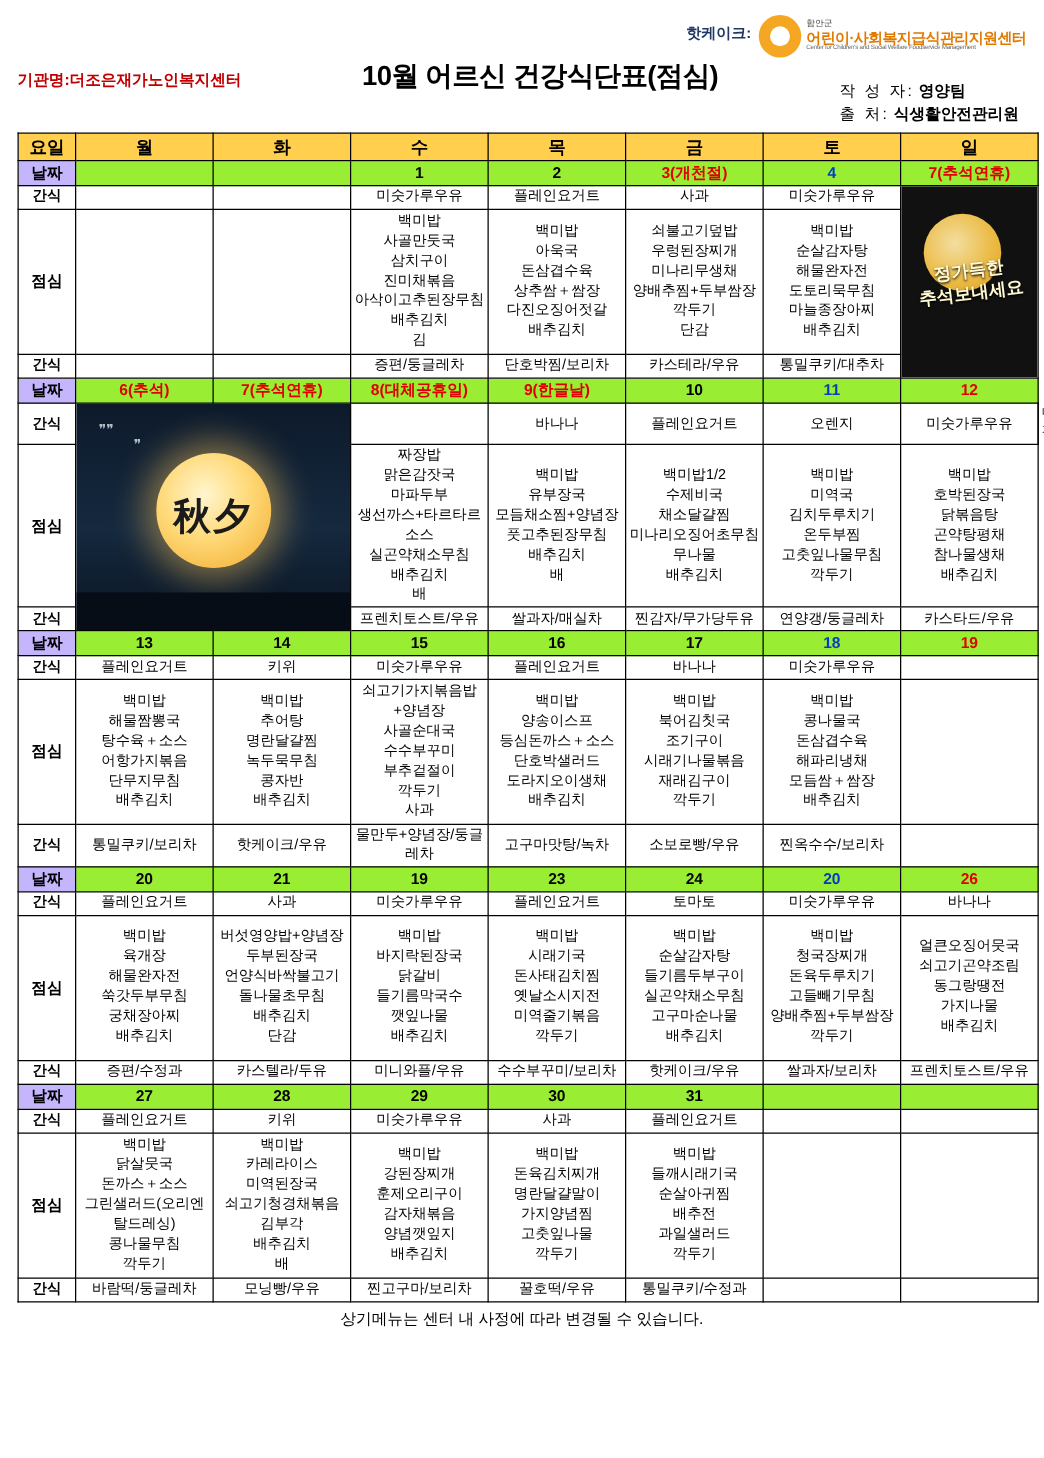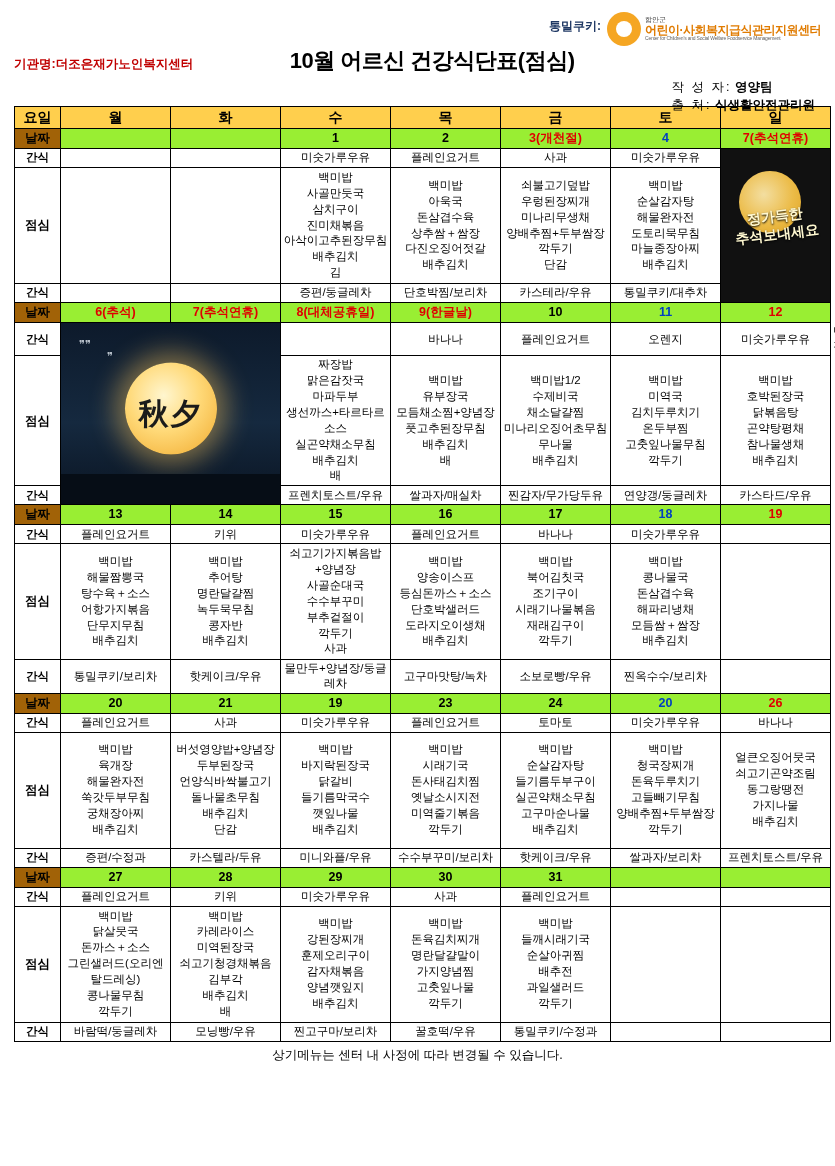--- a/index.html
+++ b/index.html
@@ -78,21 +78,21 @@
   .main-title {
     flex: 1;
     text-align: center;
     font-size: 22px;
     font-weight: bold;
     letter-spacing: -0.5px;
     padding-right: 150px;
   }
   .meta {
     position: absolute;
-    right: 6px; top: 68px;
+    right: 6px; top: 54px;
     font-size: 12.5px;
     line-height: 1.45;
   }
   .meta div { white-space: nowrap; }
   .meta .lbl { letter-spacing: 2px; }
   .meta .val { font-weight: bold; }
 
   
   table {
     width: 100%;
@@ -115,21 +115,21 @@
     font-weight: bold;
     font-size: 14px;
     height: 22px;
   }
   .row-date td {
     background: #99ee33;
     font-weight: bold;
     font-size: 12.5px;
     height: 20px;
   }
-  .row-date td.label { background: #a16207; }
+  .row-date td.label { background: #c4b5fd; }
   .lbl-cell {
     font-weight: bold;
     font-size: 12.5px;
   }
   .snack td { height: 19px; font-size: 11.5px; }
   .lunch td { height: 116px; vertical-align: middle; }
   .lunch .menu { line-height: 1.38; }
   .sat { color: #0040c0; }
   .sun { color: #e00000; }
   .holiday { color: #e00000; }
@@ -208,21 +208,21 @@
   }
 </style>
 </head>
 <body>
 
 <div class="page">
 
   <div class="header">
 
     <div class="provider-block">
-      <div class="provider-label">통밀쿠키:</div>
+      <div class="provider-label">핫케이크:</div>
       <div class="logo">
         <div class="logo-mark"></div>
         <div class="logo-text">
           <div class="logo-l1">함안군</div>
           <div class="logo-l2">어린이·사회복지급식관리지원센터</div>
           <div class="logo-l3">Center for Children's and Social Welfare Foodservice Management</div>
         </div>
       </div>
     </div>
 

